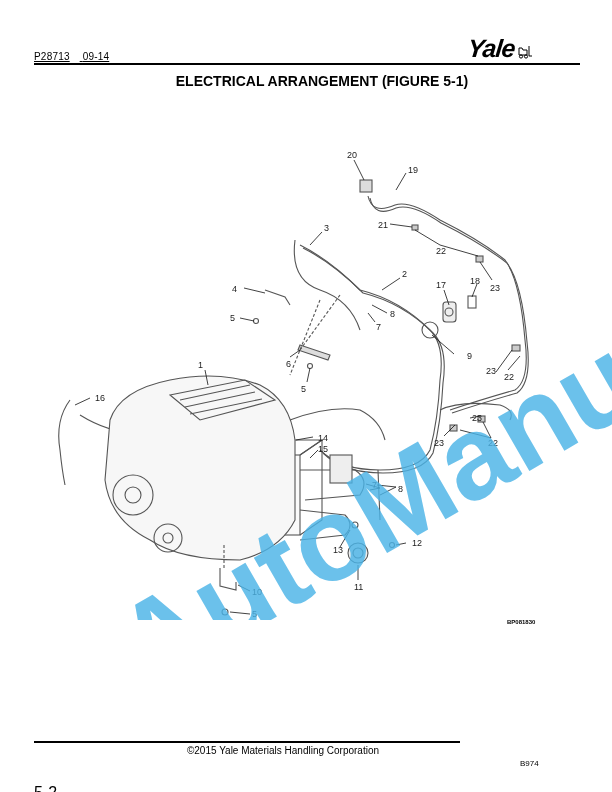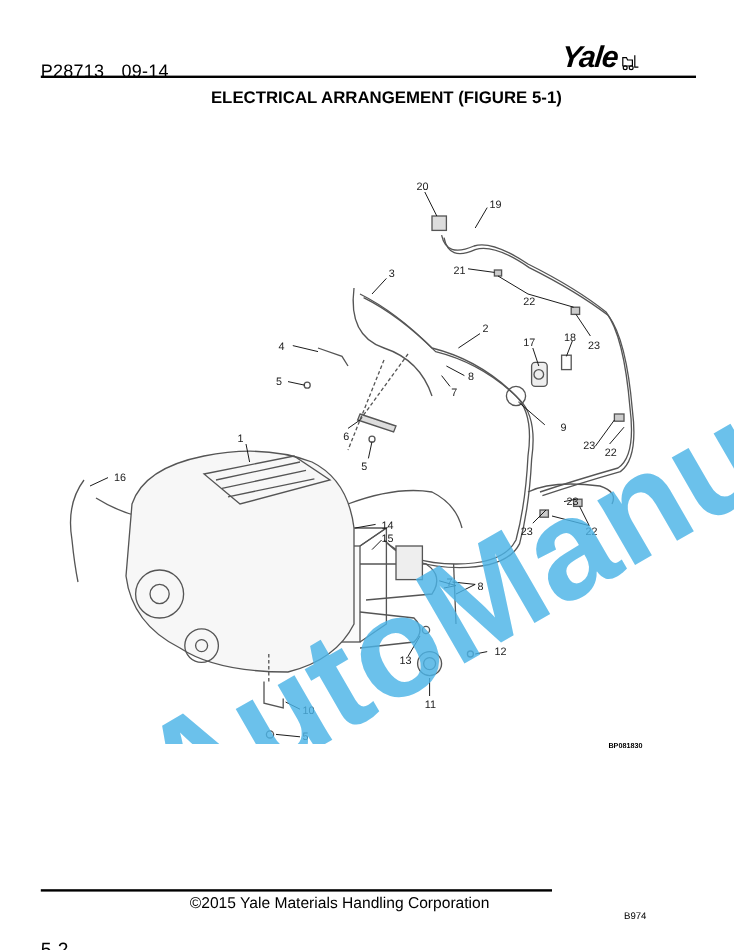--- a/index.html
+++ b/index.html
@@ -1,28 +1,28 @@
 <!DOCTYPE html>
 <html><head>
 <meta charset="utf-8">
 <style>
   html, body { margin:0; padding:0; background:#ffffff; }
   body { width:612px; height:792px; position:relative; overflow:hidden; font-family:"Liberation Sans", sans-serif; color:#000; }
-  .hdr-code { position:absolute; left:34px; top:51px; font-size:15px; letter-spacing:0.2px; }
+  .hdr-code { position:absolute; left:34px; top:51px; font-size:10px; letter-spacing:0.2px;text-decoration:underline; }
   .hdr-code span { margin-right:10px; }
   .hdr-rule { position:absolute; left:34px; top:63px; width:546px; height:2px; background:#000; }
   .logo { position:absolute; left:468px; top:35px; height:26px; display:flex; align-items:flex-end; }
   .logo-text { font-family:"Liberation Sans", sans-serif; font-weight:bold; font-style:italic; font-size:25px; letter-spacing:-1px; line-height:25px; transform:skewX(-6deg); }
   .logo-truck { margin-left:2px; margin-bottom:2px; }
   .title { position:absolute; left:16px; width:612px; top:73px; text-align:center; font-weight:bold; font-size:14px; }
   .figure { position:absolute; left:30px; top:140px; width:560px; height:500px; }
   .fig-code { position:absolute; left:507px; top:619px; font-size:6px; font-weight:bold; }
   .ftr-rule { position:absolute; left:34px; top:741px; width:426px; height:2px; background:#000; }
   .ftr-page { position:absolute; left:34px; top:744px; font-size:16px;margin-top:40px; }
-  .ftr-copy { position:absolute; left:0; width:612px; top:745px; text-align:center; font-size:13px; padding-right:46px; box-sizing:border-box; }
+  .ftr-copy { position:absolute; left:0; width:612px; top:745px; text-align:center; font-size:10px; padding-right:46px; box-sizing:border-box; }
   .ftr-code { position:absolute; left:520px; top:747px; font-size:8px;margin-top:12px; }
   .callout { font-family:"Liberation Sans", sans-serif; font-size:9px; fill:#222; }
   .watermark { position:absolute; left:20px; top:240px; width:600px; height:380px; pointer-events:none; }
 </style>
 </head>
 <body>
 
 <div class="hdr-code">
   <span>P28713</span>
   <span>09-14</span>

